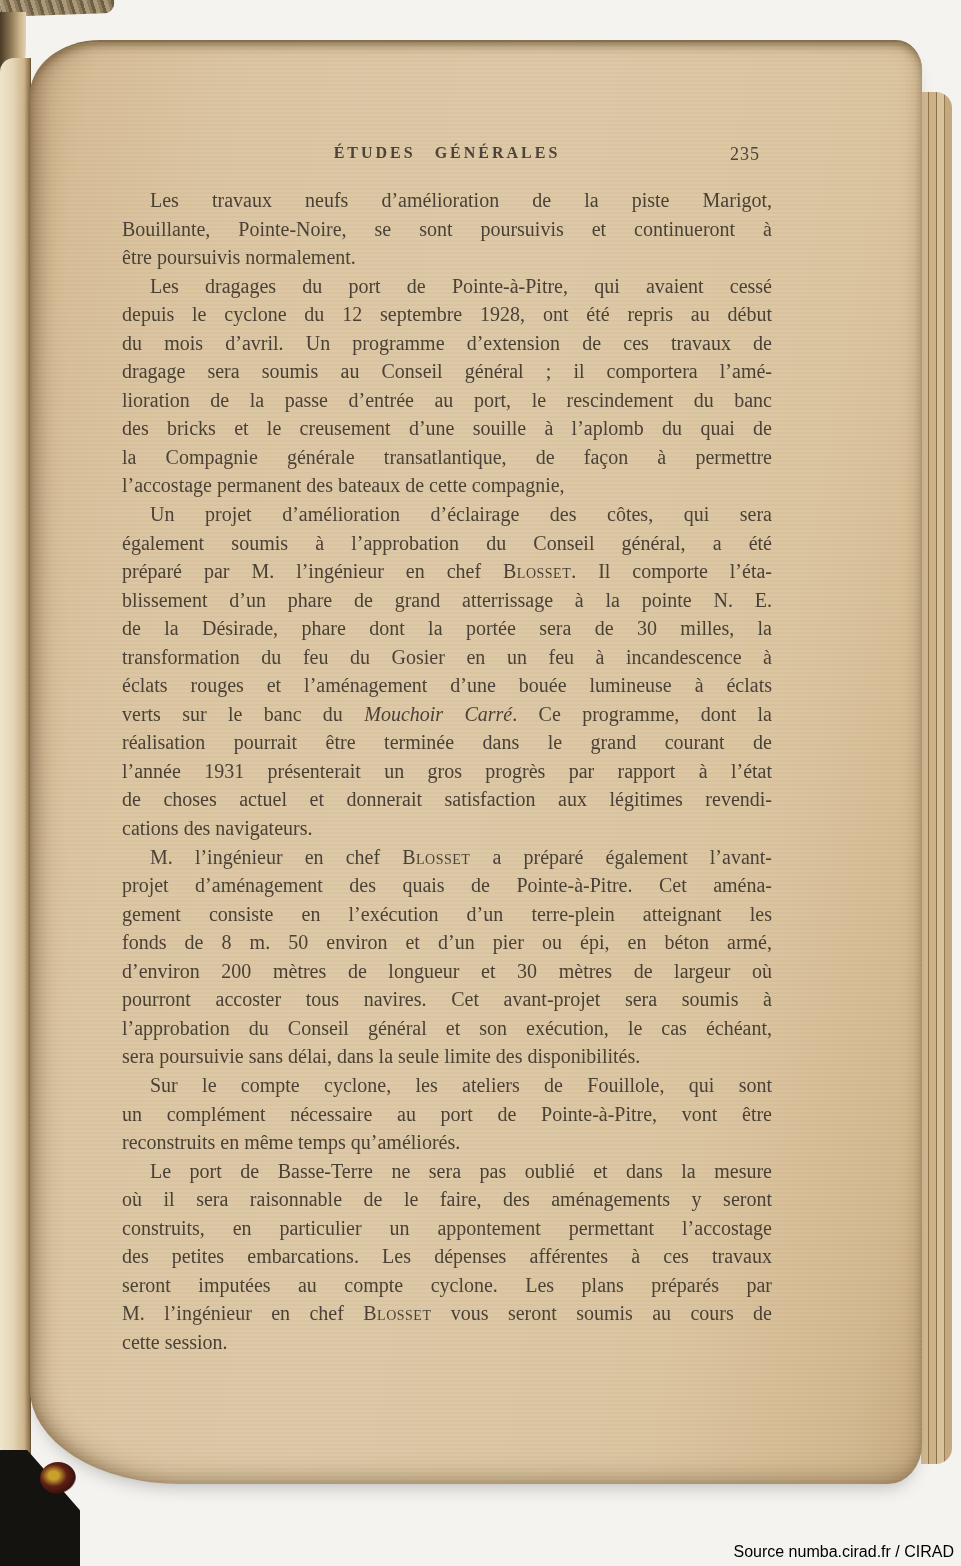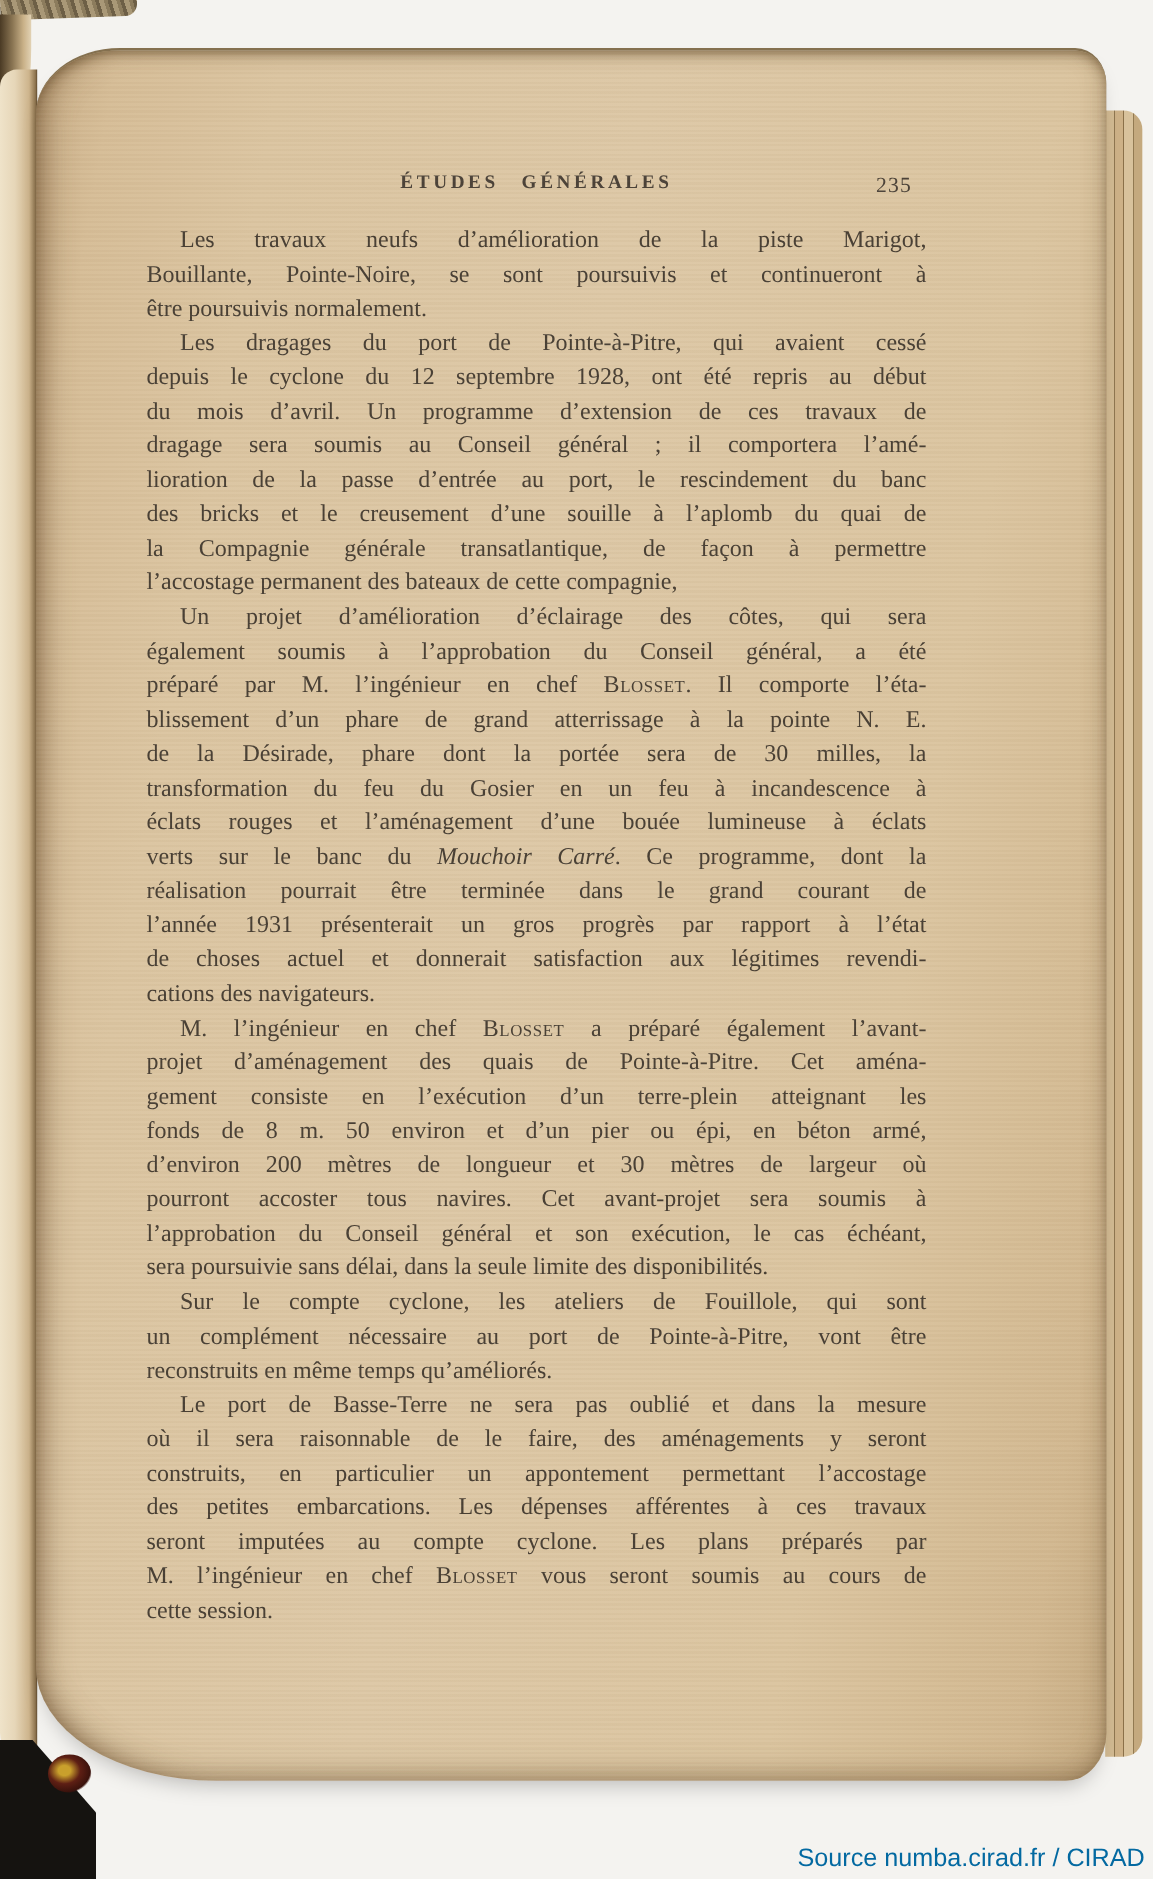--- a/index.html
+++ b/index.html
@@ -84,21 +84,21 @@
   }
   .line.last{text-align-last:left;}
   .line.first{text-indent:28px;}
   .line em{font-style:italic;}
   .line .sc{font-variant:small-caps;letter-spacing:.5px;}
 
   
   .source-bar{
     position:absolute;right:7px;bottom:5px;
     font-family:"Liberation Sans","DejaVu Sans",sans-serif;
-    font-size:21px;color:#0369a1;
+    font-size:16px;color:#000000;
   }
 </style>
 </head>
 <body>
 
 <div class="stage">
 
   <div class="headband"></div>
   <div class="spine-roll"></div>
   <div class="prev-page"></div>

